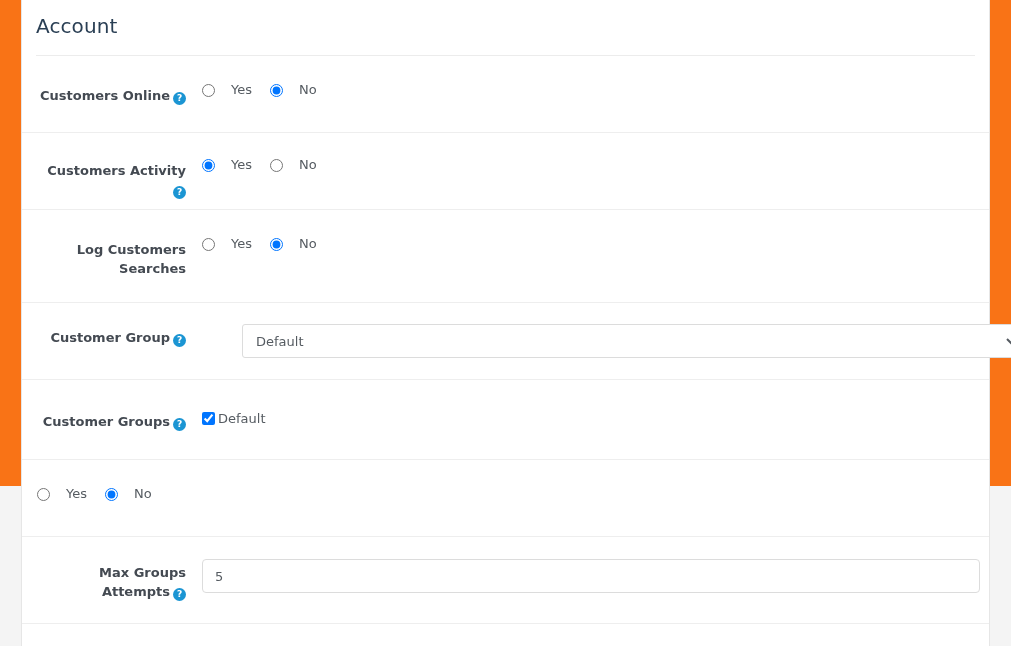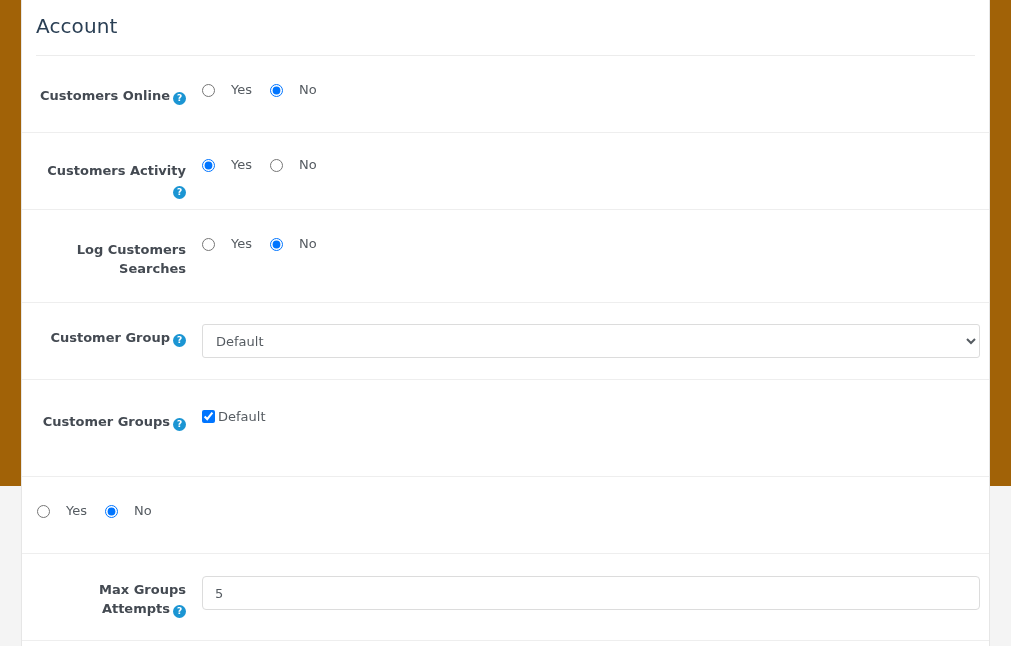--- a/index.html
+++ b/index.html
@@ -10,21 +10,21 @@
     height: 646px;
     background: #f4f4f4;
     font-family: "DejaVu Sans", "Liberation Sans", sans-serif;
     overflow: hidden;
   }
 
   #app {
     position: relative;
     width: 1011px;
     height: 486px;
-    background: #a16207;
+    background: #f97316;
   }
 
   
   .panel {
     position: absolute;
     left: 21px;
     top: 0;
     width: 969px;
     min-height: 646px;
     background: #ffffff;
@@ -147,22 +147,22 @@
   select.ctl {
     height: 34px;
     padding: 5px 8px 5px 9px;
     border-radius: 3px;
     background: #ffffff;
   }
 
   
   .pad-radio-a { padding-top: 26px; padding-bottom: 24px; }
   .pad-radio-b { padding-top: 24px; }
-  .pad-select  { padding-top: 21px; padding-bottom: 21px; }
-  .pad-check   { padding-top: 28px; padding-bottom: 45px; }
+  .pad-select  { padding-top: 21px; padding-bottom: 21px; gap: 40px; }
+  .pad-check   { padding-top: 28px; padding-bottom: 28px; align-items: center; }
   .pad-input   { padding-top: 22px; padding-bottom: 22px; }
 </style>
 </head>
 <body>
 
 <div id="app">
 
   <div class="panel">
 
     <div class="panel-head">

